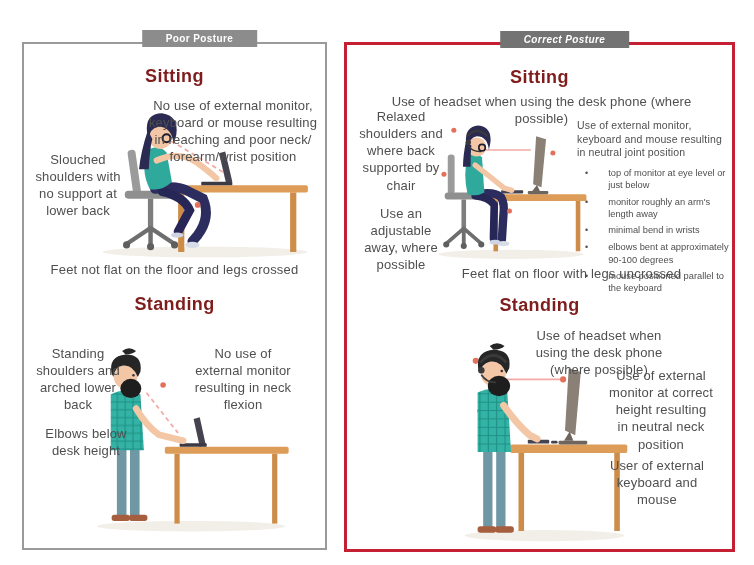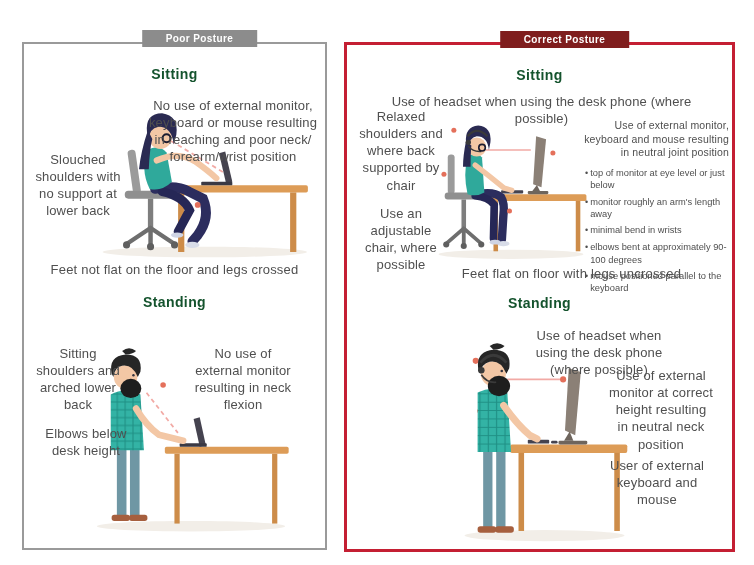--- a/index.html
+++ b/index.html
@@ -7,34 +7,34 @@
   .stage{position:relative;width:754px;height:565px;background:#ffffff;overflow:hidden;}
 
   .panel{position:absolute;background:#fff;box-sizing:border-box;}
   .panel-poor{left:22px;top:42px;width:305px;height:508px;border:2px solid #9a9a9a;}
   .panel-correct{left:344px;top:42px;width:391px;height:510px;border:3px solid #c41f33;}
 
   .badge{position:absolute;top:-14px;left:50%;transform:translateX(-50%);
          color:#fff;font-weight:bold;font-size:10px;letter-spacing:.4px;
          padding:3px 24px;white-space:nowrap;z-index:3;margin-left:25px;}
   .badge-poor{background:#8c8c8c;}
-  .badge-correct{background:#7f1d1d;}
+  .badge-correct{background:#737373;font-style:italic;}
 
   .sec-heading{position:absolute;left:0;width:100%;text-align:center;
-               font-size:14px;font-weight:bold;color:#14532d;letter-spacing:.4px;}
+               font-size:18px;font-weight:bold;color:#7f1d1d;letter-spacing:.4px;}
 
   .note{position:absolute;font-size:13px;line-height:1.32;text-align:center;
         color:#4f4f4f;letter-spacing:.15px;z-index:2;}
   .caption{position:absolute;left:0;width:100%;text-align:center;font-size:13px;
            color:#4f4f4f;letter-spacing:.2px;z-index:2;}
 
   .side-block{position:absolute;z-index:2;}
-  .side-title{font-size:10.5px;line-height:1.3;text-align:right;color:#4f4f4f;letter-spacing:.15px;}
+  .side-title{font-size:10.5px;line-height:1.3;text-align:left;color:#4f4f4f;letter-spacing:.15px;}
   ul.bullets{list-style:none;margin:7px 0 0 0;padding:0 0 0 8px;}
-  ul.bullets li{display:flex;gap:2px;font-size:9.3px;line-height:1.3;margin-bottom:4.5px;color:#4f4f4f;}
+  ul.bullets li{display:flex;gap:20px;font-size:9.3px;line-height:1.3;margin-bottom:4.5px;color:#4f4f4f;}
   ul.bullets .dot::before{content:"•";font-size:9px;}
 
   .illus{position:absolute;z-index:1;}
 </style>
 </head>
 <body>
 
 <div class="stage">
 
   <div class="panel panel-poor">
@@ -82,21 +82,21 @@
         <path d="M96,34 Q88,58 86,78 L97,78 Q98,55 101,44 Z" fill="#2a2a52"></path>
         <circle cx="117" cy="43" r="4.5" fill="none" stroke="#1c1c30" stroke-width="2.2"></circle>
       </g>
       <circle cx="152" cy="118" r="3.2" fill="#e4705b"></circle>
     </svg>
 
     <div class="caption" style="top:218px;">Feet not flat on the floor and legs crossed</div>
 
     <div class="sec-heading" style="top:250px;">Standing</div>
 
-    <div class="note" style="left:8px;top:301px;width:92px;">Sitting shoulders and arched lower back</div>
+    <div class="note" style="left:8px;top:301px;width:92px;">Standing shoulders and arched lower back</div>
     <div class="note" style="left:16px;top:381px;width:92px;">Elbows below desk height</div>
     <div class="note" style="left:170px;top:301px;width:98px;">No use of external monitor resulting in neck flexion</div>
 
     <svg class="illus" style="left:58px;top:284px;" width="218" height="215" viewBox="0 0 250 230">
       <defs>
         <pattern id="plaid1" width="9" height="9" patternUnits="userSpaceOnUse">
           <rect width="9" height="9" fill="#33b3a5"></rect>
           <path d="M0,4.5 H9 M4.5,0 V9" stroke="#1f8f84" stroke-width="1.2"></path>
         </pattern>
       </defs>
@@ -131,21 +131,21 @@
     </svg>
   </div>
 
   <div class="panel panel-correct">
     <div class="badge badge-correct">Correct Posture</div>
 
     <div class="sec-heading" style="top:22px;">Sitting</div>
 
     <div class="note" style="left:42px;top:48px;width:305px;">Use of headset when using the desk phone (where possible)</div>
     <div class="note" style="left:12px;top:63px;width:84px;">Relaxed shoulders and where back supported by chair</div>
-    <div class="note" style="left:12px;top:160px;width:84px;">Use an adjustable chair, where possible</div>
+    <div class="note" style="left:12px;top:160px;width:84px;">Use an adjustable away, where possible</div>
 
     <div class="side-block" style="left:230px;top:74px;width:152px;">
       <div class="side-title">Use of external monitor, keyboard and mouse resulting in neutral joint position</div>
       <ul class="bullets">
         <li>
             <span class="dot"></span>
             <span>top of monitor at eye level or just below</span>
           </li>
         <li>
             <span class="dot"></span>

